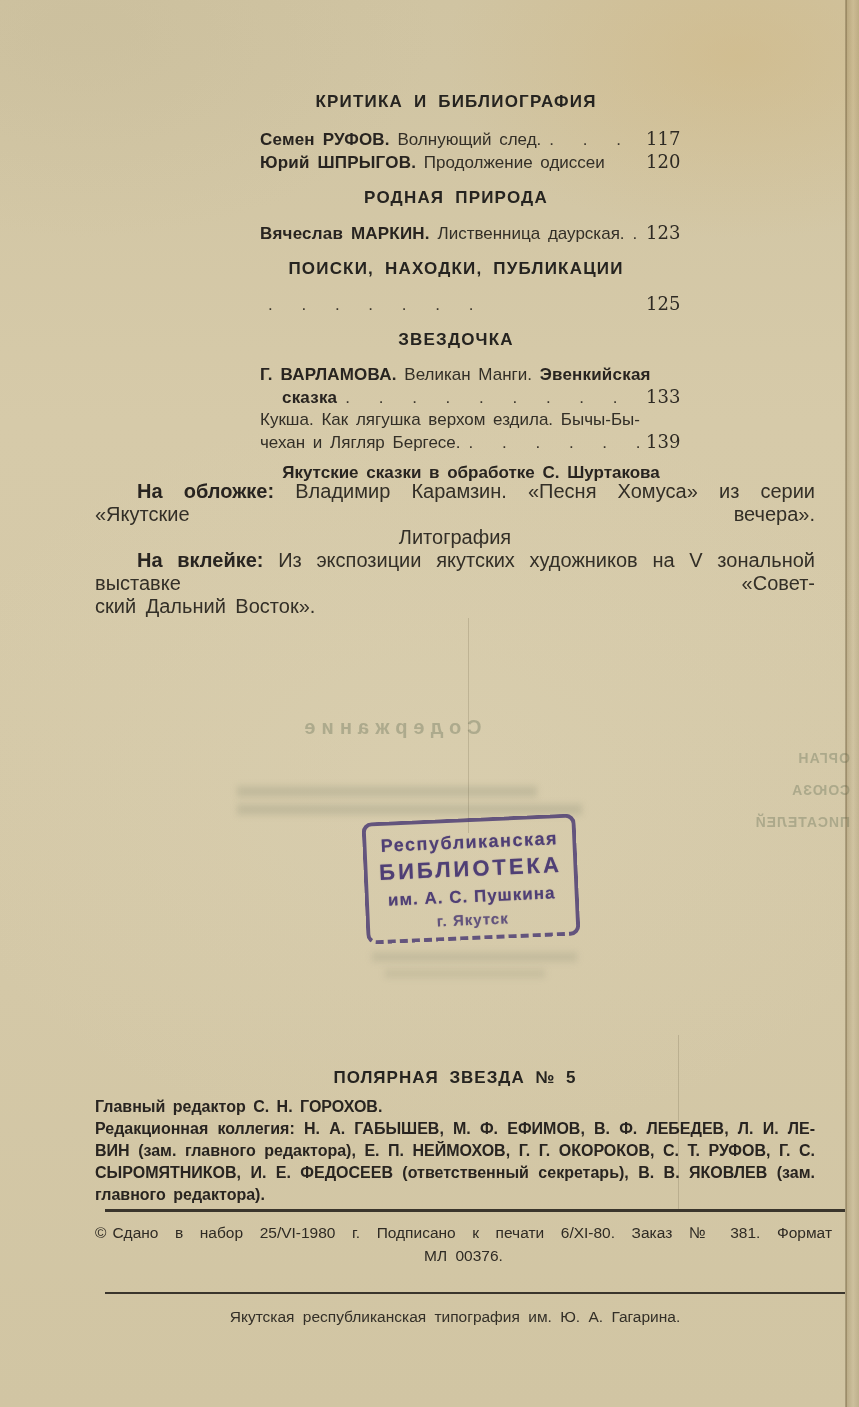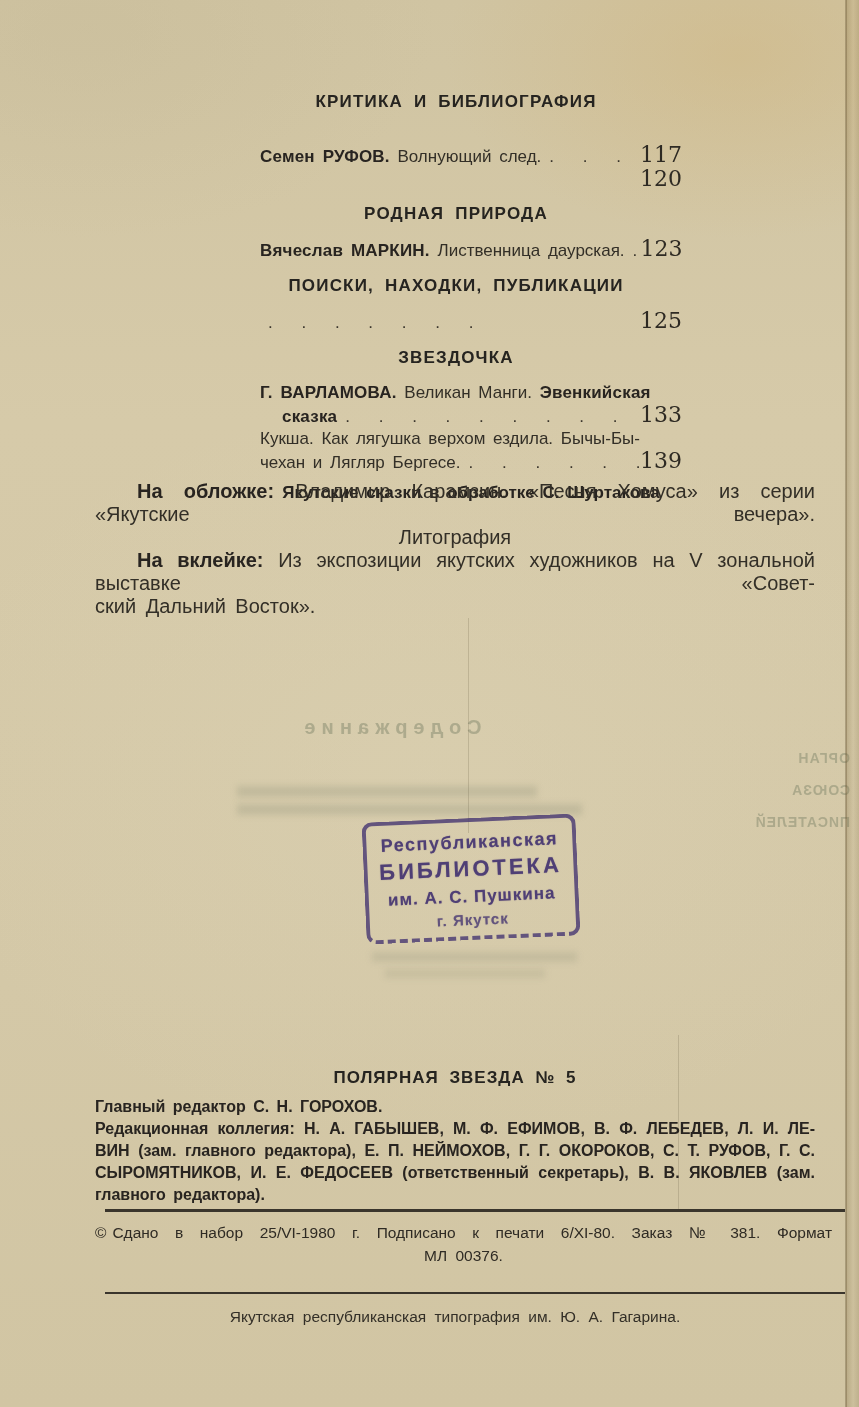--- a/index.html
+++ b/index.html
@@ -22,28 +22,28 @@
     background:linear-gradient(to right, rgba(125,104,62,0.30), rgba(160,140,95,0.10) 55%, rgba(125,104,62,0.22));}
   .edge-line{position:absolute;top:0;left:845px;width:2px;height:100%;background:rgba(95,78,45,0.35);}
   .crease{position:absolute;width:1px;background:rgba(90,80,55,0.20);}
   .crease.c1{left:468px;top:618px;height:215px;}
   .crease.c2{left:678px;top:1035px;height:175px;}
 
   
   .toc{position:absolute;left:230px;top:92px;width:452px;}
   .toc-h{font-weight:bold;font-size:17px;line-height:20px;text-align:center;
     letter-spacing:1.2px;word-spacing:5px;color:#262420;}
-  .toc-h.gap-a{margin-bottom:32px;}
+  .toc-h.gap-a{margin-bottom:16px;}
   .toc-h.gap-b{margin:14px 0;}
   .toc-rows{padding-left:30px;}
   .toc-line{display:flex;align-items:baseline;font-size:17px;line-height:22px;color:#332f27;}
   .toc-line .txt{white-space:nowrap;word-spacing:3px;}
   .toc-line b{font-weight:bold;color:#282420;letter-spacing:0.2px;}
   .leader{flex:1;overflow:hidden;white-space:nowrap;padding:0 8px;word-spacing:24px;color:#3a352c;}
-  .pg{min-width:36px;text-align:left;font-family:"DejaVu Serif", serif;font-size:22px;color:#2e2a23;}
+  .pg{min-width:36px;text-align:left;font-family:"DejaVu Serif", serif;font-size:18px;color:#2e2a23;}
   .indent1{padding-left:22px;}
   .toc-center{display:block;text-align:center;font-weight:bold;color:#282420;
     font-size:17px;line-height:22px;word-spacing:3px;margin-top:8px;}
 
   
   .notes{position:absolute;left:95px;top:480px;width:720px;font-size:20px;line-height:23px;color:#332f27;word-spacing:4px;}
   .notes .jl{text-align:justify;text-align-last:justify;}
   .notes .first{text-indent:42px;}
   .notes b{color:#282420;}
   .notes .center{text-align:center;}
@@ -116,20 +116,21 @@
 
   <div class="toc">
     <div class="toc-h gap-a">КРИТИКА И БИБЛИОГРАФИЯ</div>
     <div class="toc-rows">
       <div class="toc-line">
         <span class="txt"><b>Семен РУФОВ.</b> <span>Волнующий след.</span></span>
         <span class="leader">. . . . .</span>
         <span class="pg">117</span>
       </div>
       <div class="toc-line">
+        <span class="txt"><b>Юрий ШПРЫГОВ.</b> <span>Продолжение одиссеи</span></span>
         <span class="leader"></span>
         <span class="pg">120</span>
       </div>
     </div>
     <div class="toc-h gap-b">РОДНАЯ ПРИРОДА</div>
     <div class="toc-rows">
       <div class="toc-line">
         <span class="txt"><b>Вячеслав МАРКИН.</b> <span>Лиственница даурская.</span></span>
         <span class="leader">.</span>
         <span class="pg">123</span>

